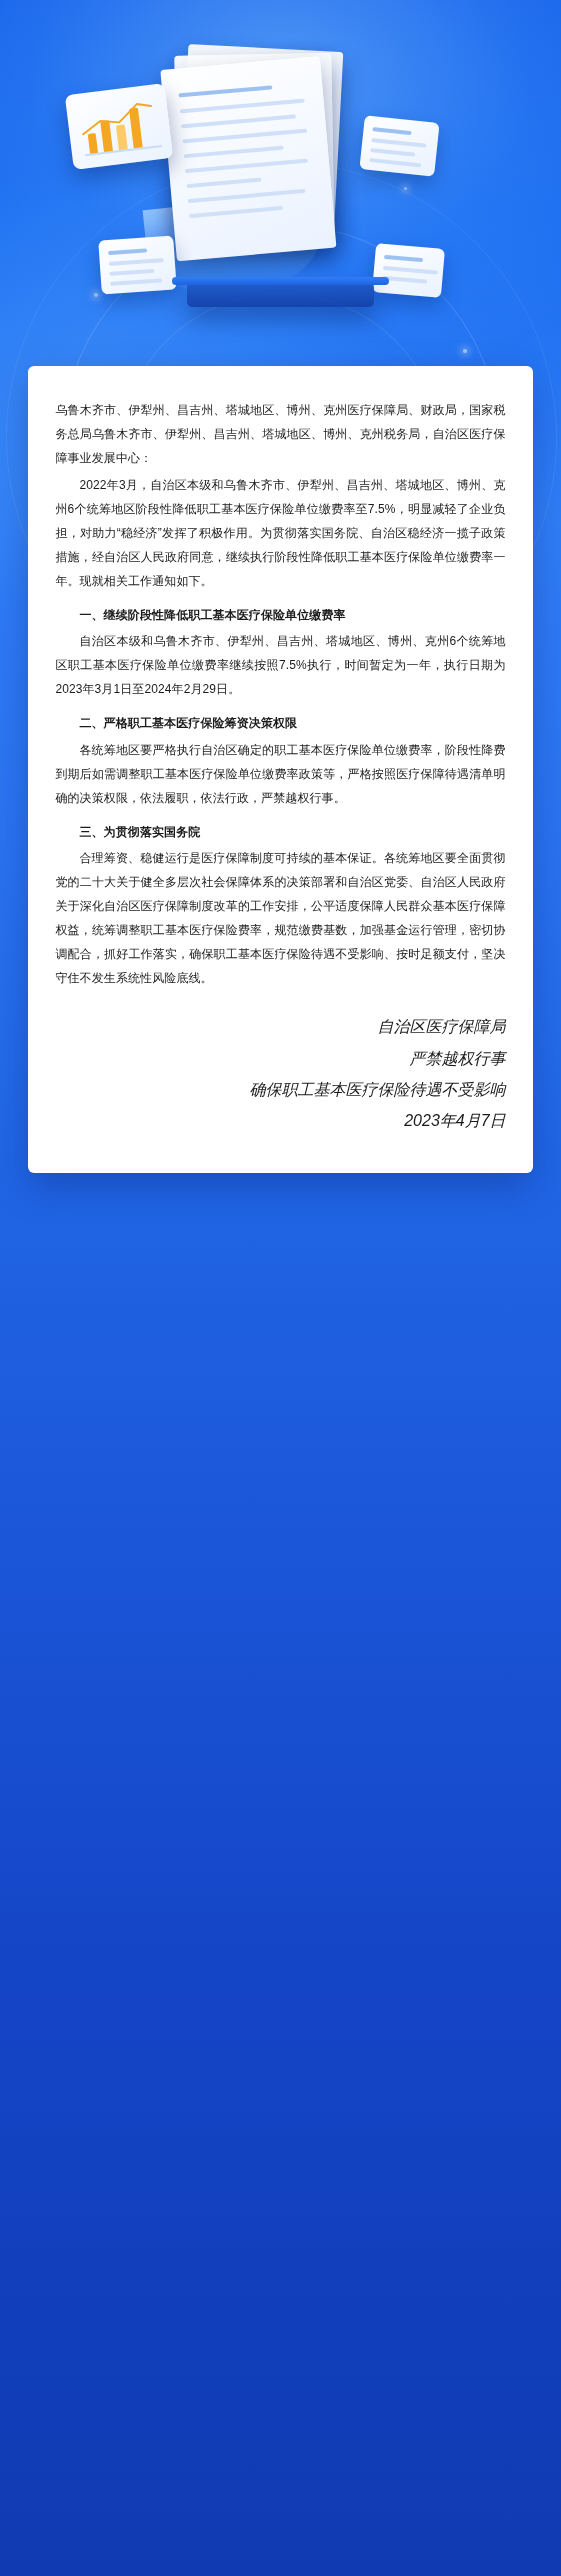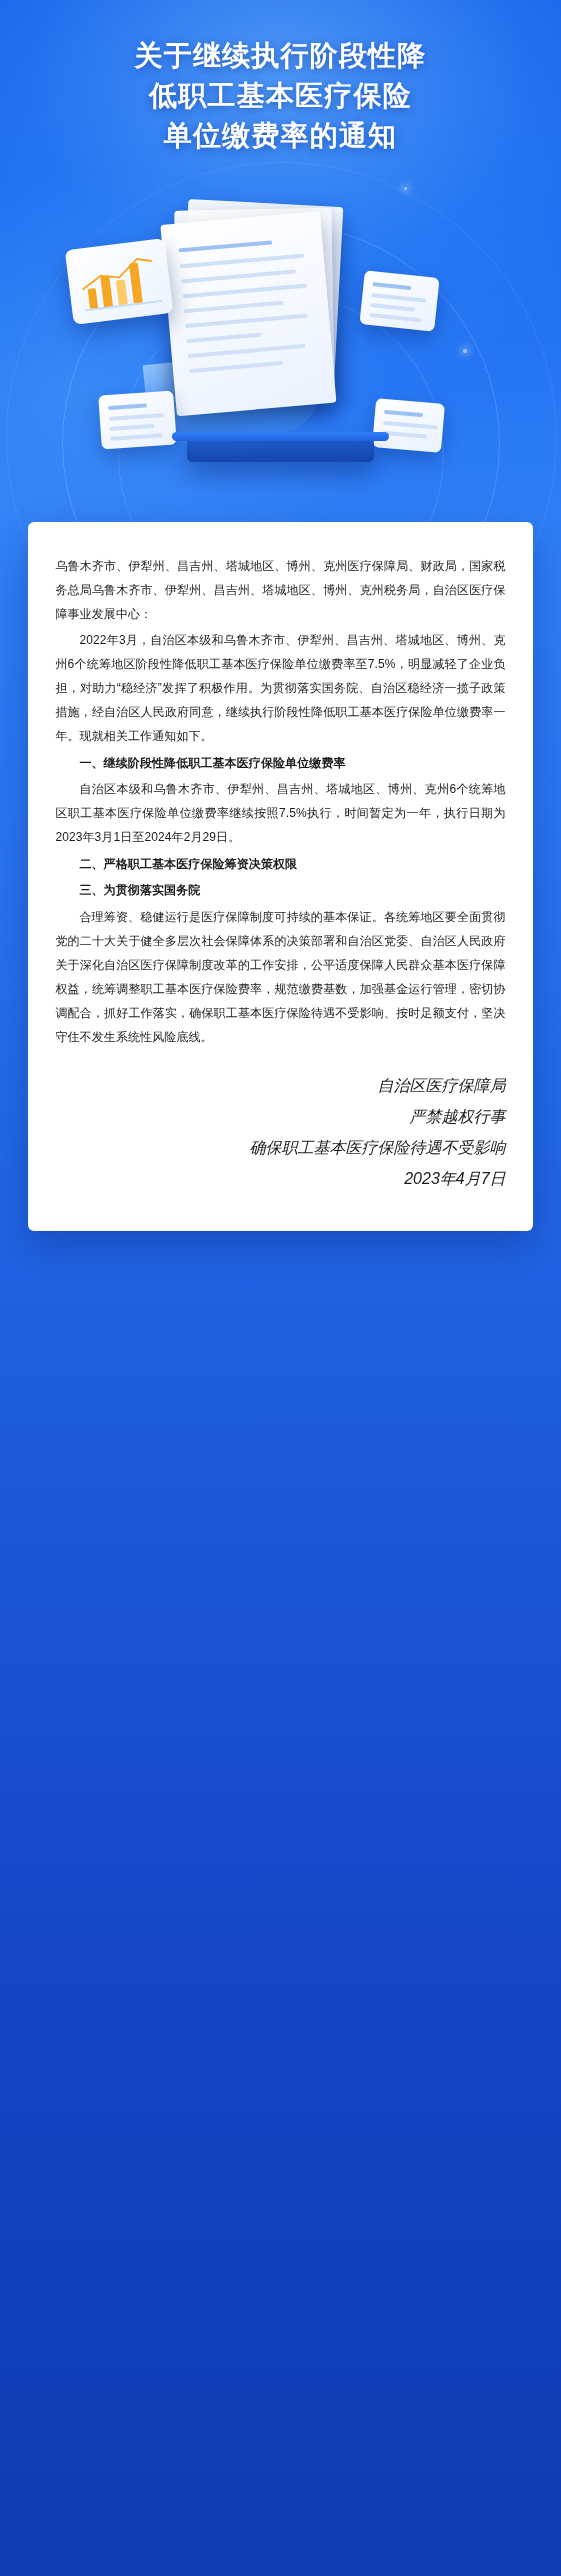--- a/index.html
+++ b/index.html
@@ -198,21 +198,21 @@
     font-size: 12px;
     line-height: 2.0;
     letter-spacing: 0.1px;
     text-align: justify;
     text-justify: inter-ideograph;
   }
   .doc-card p.indent { text-indent: 2em; }
   .doc-card p.heading {
     font-weight: bold;
     text-indent: 2em;
-    margin-top: 2px;
+    margin-top: 10px;
   }
 
   .signature {
     margin-top: 21px;
     text-align: right;
   }
   .signature div {
     color: #1b1b1b;
     font-size: 16px;
     line-height: 1.95;
@@ -226,25 +226,20 @@
 
 <div class="page">
 
   <div class="arc a1"></div>
   <div class="arc a2"></div>
   <div class="arc a3"></div>
   <div class="glow-dot" style="left:94px; top:293px; width:4.4px; height:4.4px;"></div>
   <div class="glow-dot" style="left:463px; top:349px; width:3.7px; height:3.7px;"></div>
   <div class="glow-dot" style="left:404px; top:187px; width:3.1px; height:3.1px;"></div>
 
-  <div class="title-block">
-    <div class="title-line">关于继续执行阶段性降</div>
-    <div class="title-line">低职工基本医疗保险</div>
-    <div class="title-line">单位缴费率的通知</div>
-  </div>
 
   <div class="illustration">
 
     <div class="ribbon"></div>
 
     <div class="paper-stack">
       <div class="sheet s1"></div>
       <div class="sheet s2"></div>
       <div class="sheet s3">
         <div class="ln"></div>
@@ -294,20 +289,21 @@
   <div class="doc-card">
 
     <p>乌鲁木齐市、伊犁州、昌吉州、塔城地区、博州、克州医疗保障局、财政局，国家税务总局乌鲁木齐市、伊犁州、昌吉州、塔城地区、博州、克州税务局，自治区医疗保障事业发展中心：</p>
 
     <p class="indent">2022年3月，自治区本级和乌鲁木齐市、伊犁州、昌吉州、塔城地区、博州、克州6个统筹地区阶段性降低职工基本医疗保险单位缴费率至7.5%，明显减轻了企业负担，对助力“稳经济”发挥了积极作用。为贯彻落实国务院、自治区稳经济一揽子政策措施，经自治区人民政府同意，继续执行阶段性降低职工基本医疗保险单位缴费率一年。现就相关工作通知如下。</p>
 
     <p class="heading">一、继续阶段性降低职工基本医疗保险单位缴费率</p>
     <p class="indent">自治区本级和乌鲁木齐市、伊犁州、昌吉州、塔城地区、博州、克州6个统筹地区职工基本医疗保险单位缴费率继续按照7.5%执行，时间暂定为一年，执行日期为2023年3月1日至2024年2月29日。</p>
 
     <p class="heading">二、严格职工基本医疗保险筹资决策权限</p>
+    <p class="indent">各统筹地区要严格执行自治区确定的职工基本医疗保险单位缴费率，阶段性降费到期后如需调整职工基本医疗保险单位缴费率政策等，严格按照医疗保障待遇清单明确的决策权限，依法履职，依法行政，严禁越权行事。</p>
 
     <p class="heading">三、为贯彻落实国务院</p>
     <p class="indent">合理筹资、稳健运行是医疗保障制度可持续的基本保证。各统筹地区要全面贯彻党的二十大关于健全多层次社会保障体系的决策部署和自治区党委、自治区人民政府关于深化自治区医疗保障制度改革的工作安排，公平适度保障人民群众基本医疗保障权益，统筹调整职工基本医疗保险费率，规范缴费基数，加强基金运行管理，密切协调配合，抓好工作落实，确保职工基本医疗保险待遇不受影响、按时足额支付，坚决守住不发生系统性风险底线。</p>
 
     <div class="signature">
       <div>自治区医疗保障局</div>
       <div>严禁越权行事</div>
       <div>确保职工基本医疗保险待遇不受影响</div>
       <div>2023年4月7日</div>
     </div>

